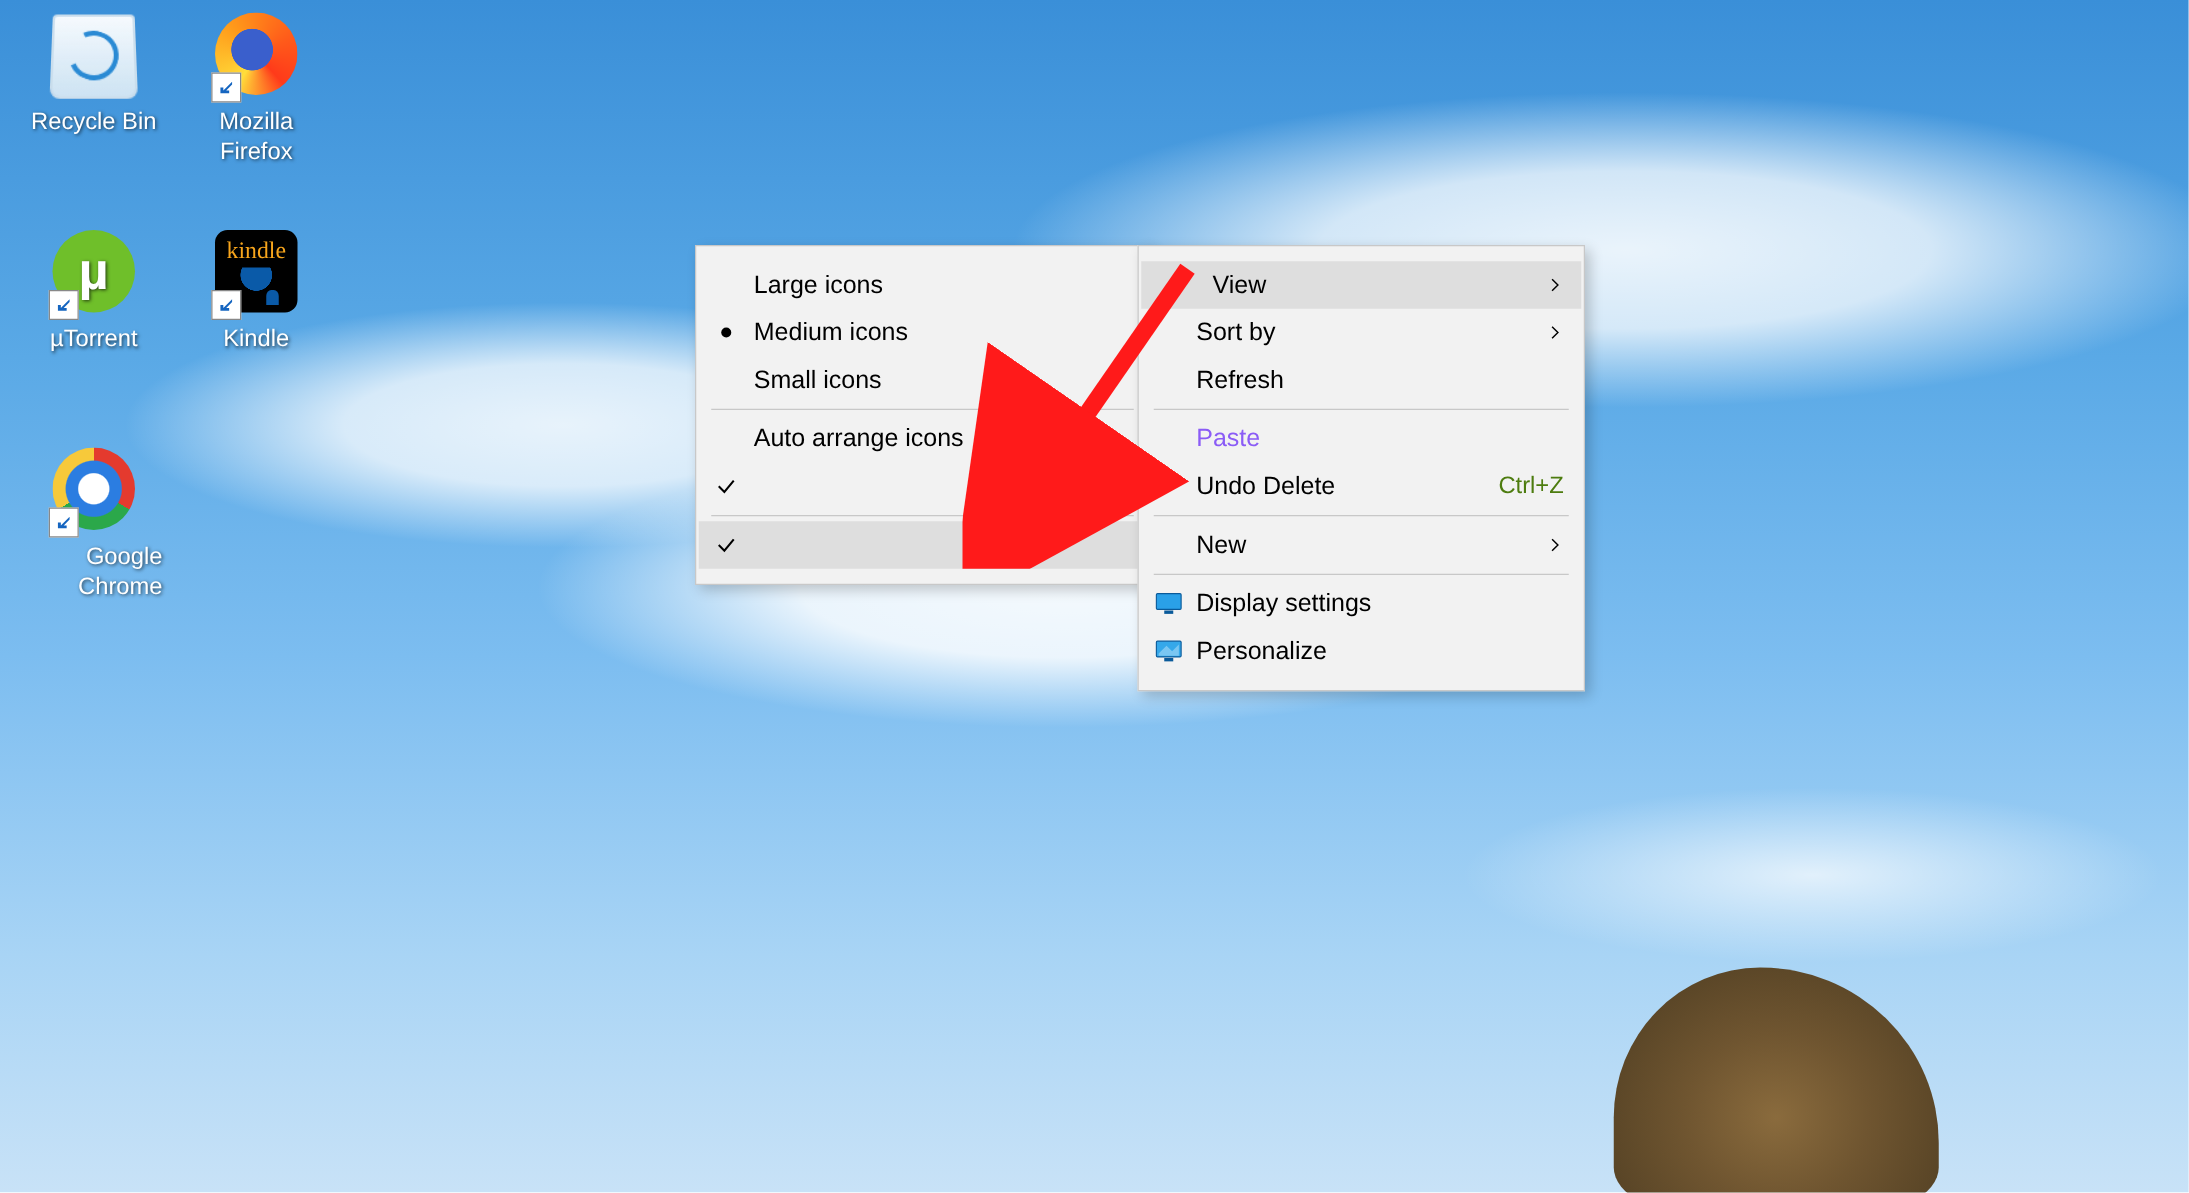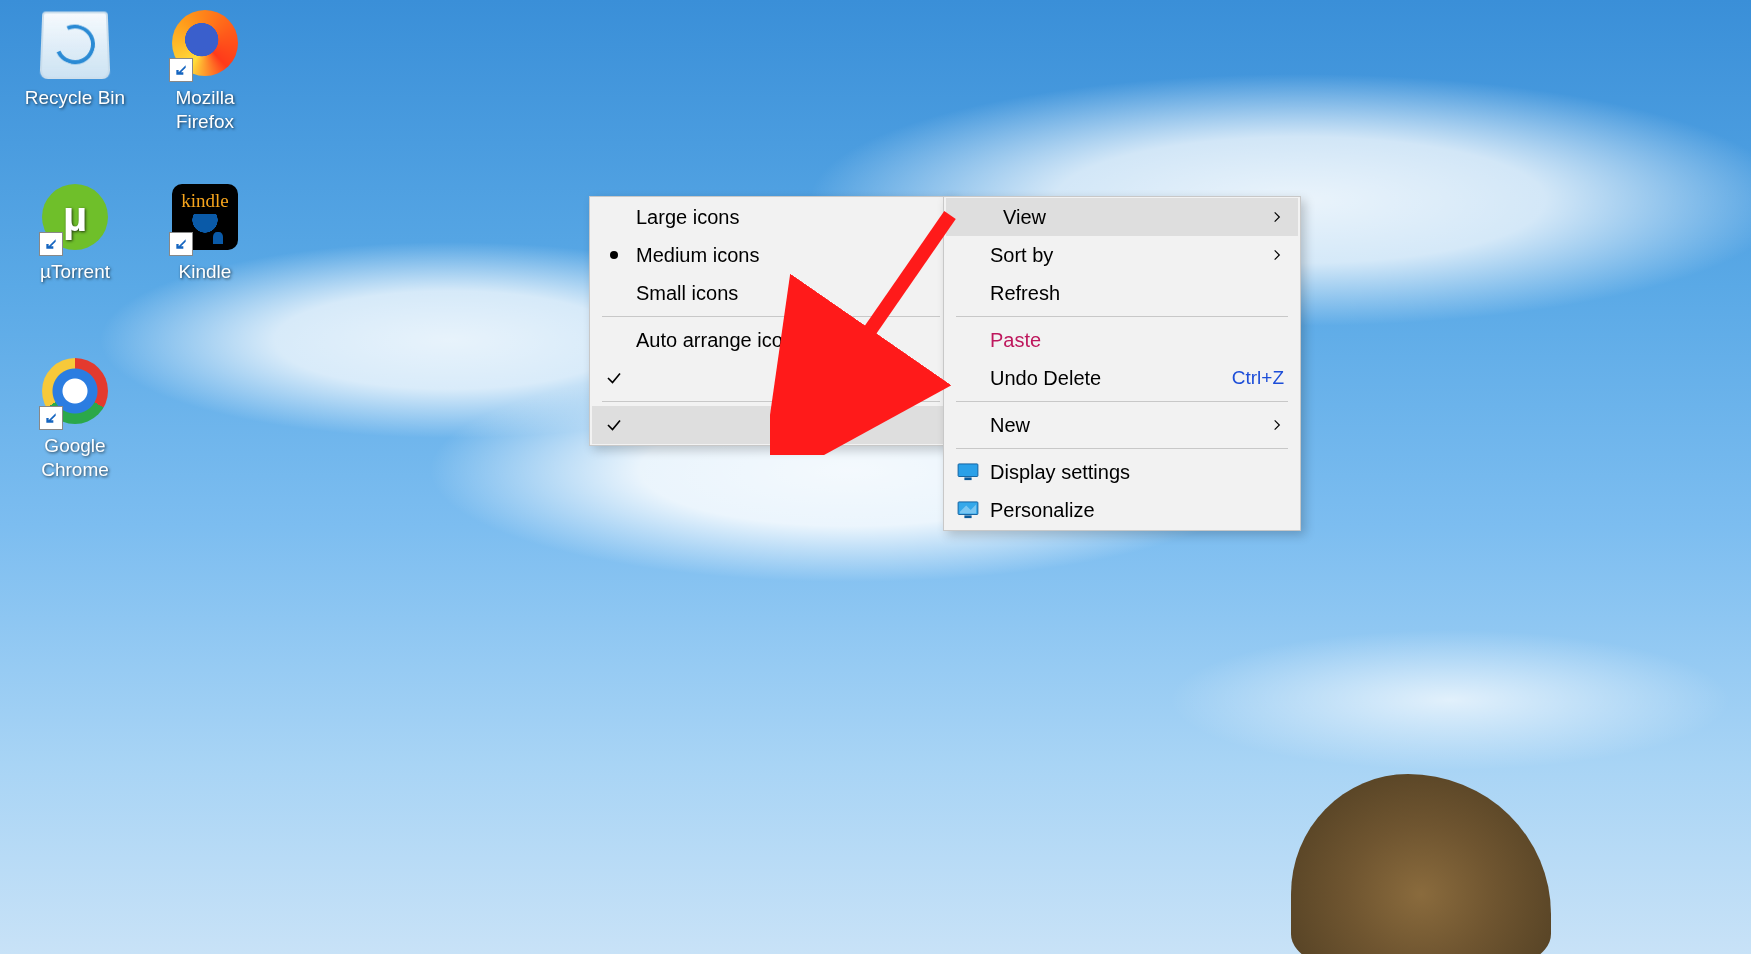--- a/index.html
+++ b/index.html
@@ -130,51 +130,50 @@
   }
 
   
   .ctx {
     position: absolute;
     background: #f2f2f2;
     border: 1px solid #c8c8c8;
     box-shadow: 4px 4px 10px rgba(0,0,0,0.2);
     font-size: 20px;
     color: #000;
-    padding: 1px 2px;
-    margin-left: 33px;
+    padding: 12px 2px;
   }
   .ctx .row {
     display: flex;
     align-items: center;
     height: 38px;
     padding: 0 14px 0 0;
     white-space: nowrap;
     position: relative;
   }
   .ctx .row .lead {
     width: 44px;
     display: flex;
     align-items: center;
     justify-content: center;
     flex-shrink: 0;
   }
   .ctx .row .txt { flex: 1; }
   .ctx .row .trail {
     width: 70px;
     text-align: right;
-    color: #1d4ed8;
+    color: #4d7c0f;
     font-size: 19px;
   }
   .ctx .row .chev {
     width: 26px;
     display:flex;align-items:center;justify-content:flex-end;
   }
   .ctx .row.hover { background: #dedede; gap: 13px; }
-  .ctx .row.disabled { color: #be185d; }
+  .ctx .row.disabled { color: #8b5cf6; }
   .ctx hr {
     border: none;
     border-top: 1px solid #c8c8c8;
     margin: 4px 10px;
   }
   .dot {
     width: 8px; height: 8px; background:#000; border-radius:50%;
   }
   .check {
     width:18px;height:18px;
@@ -243,21 +242,21 @@
         </div>
         <div class="shortcut-overlay">
           <svg viewBox="0 0 24 24">
               <path d="M4 20 L4 12 L8 12 L8 16 L20 4 L20 8 L12 16 L16 16 L16 20 Z" fill="#1565c0"></path>
             </svg>
         </div>
       </div>
       <div class="label">Kindle</div>
     </div>
 
-    <div class="dicon" style="left:10px; top:348px;">
+    <div class="dicon" style="left:10px; top:348px;text-align:right;">
       <div class="glyph">
         <div class="chrome-art"></div>
         <div class="shortcut-overlay">
           <svg viewBox="0 0 24 24">
               <path d="M4 20 L4 12 L8 12 L8 16 L20 4 L20 8 L12 16 L16 16 L16 20 Z" fill="#1565c0"></path>
             </svg>
         </div>
       </div>
       <div class="label">Google Chrome</div>
     </div>

